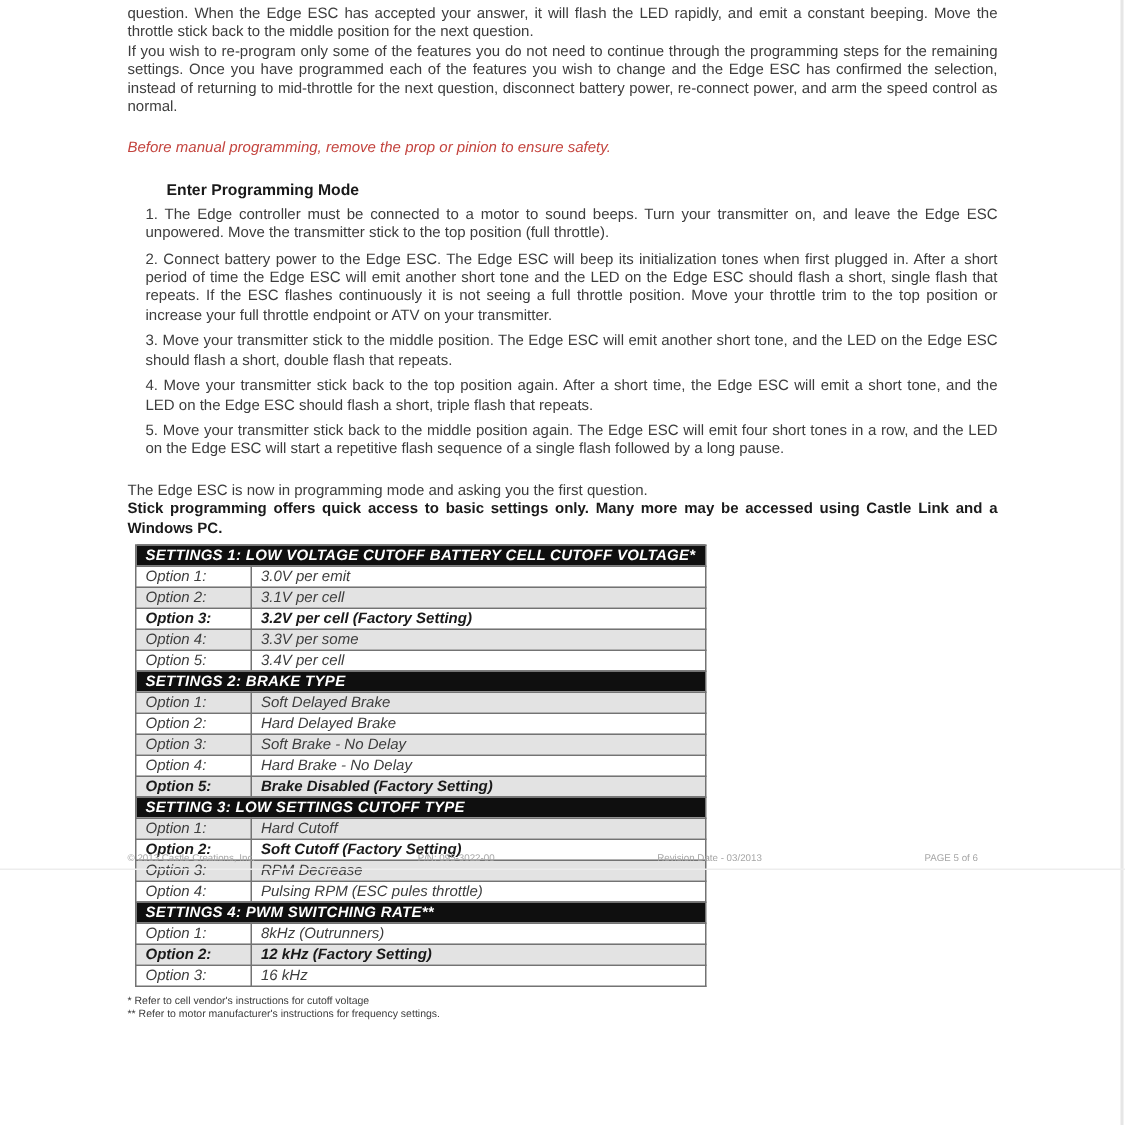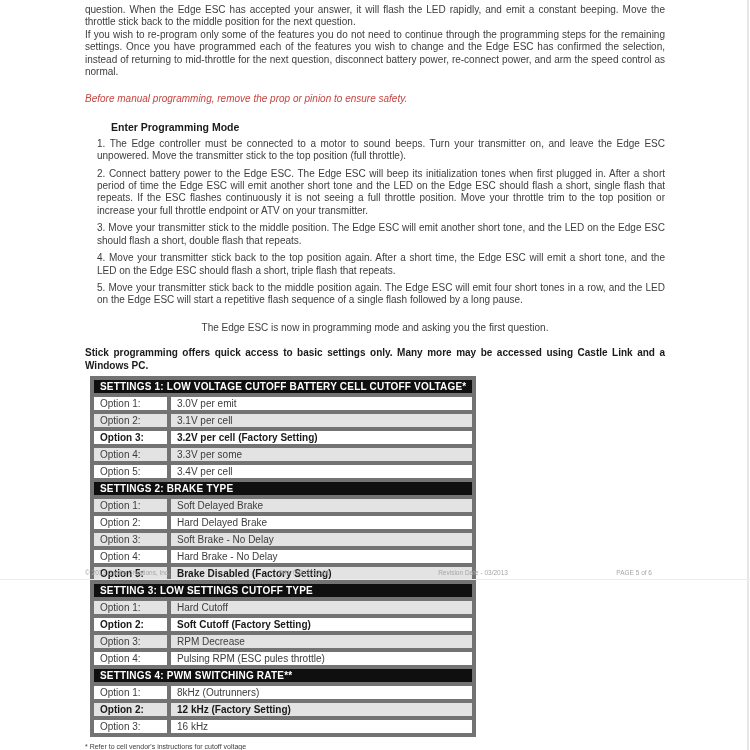--- a/index.html
+++ b/index.html
@@ -33,34 +33,35 @@
     text-align: left;
   }
   .section-heading {
     font-size: 10.5px;
     font-weight: bold;
     color: #1a1a1a;
     margin: 15px 0 1px 0;
     padding-left: 26px;
   }
   .step { margin: 5px 0 0 12px; }
-  .mode-note { margin-top: 15px; text-align: center; }
-  .stick-note { font-weight: bold; color: #1a1a1a; margin-top: 13px; }
+  .mode-note { margin-top: 15px; text-align: left; }
+  .stick-note { font-weight: bold; color: #1a1a1a; }
   table.settings {
     border-collapse: collapse;
     margin: 4px 0 0 5px;
     width: 353px;
     font-size: 10px;
     color: #3d3d3d;
   }
   table.settings td {
-    border: 4px solid #737373;
+    border: 1px solid #737373;
     padding: 1px 6px;
     height: 14px;
     white-space: nowrap;
+    font-style: italic;
   }
   tr.sec-header td {
     background: #0f0f0f;
     color: #ffffff;
     font-weight: bold;
     height: 12px;
     letter-spacing: 0.2px;
   }
   td.opt-label { width: 77px; }
   tr.shaded td { background: #e3e3e3; }

